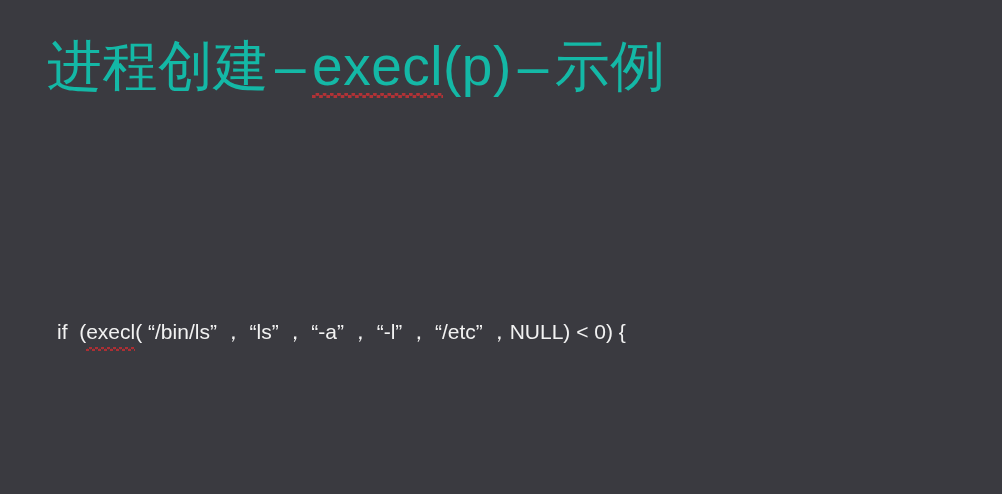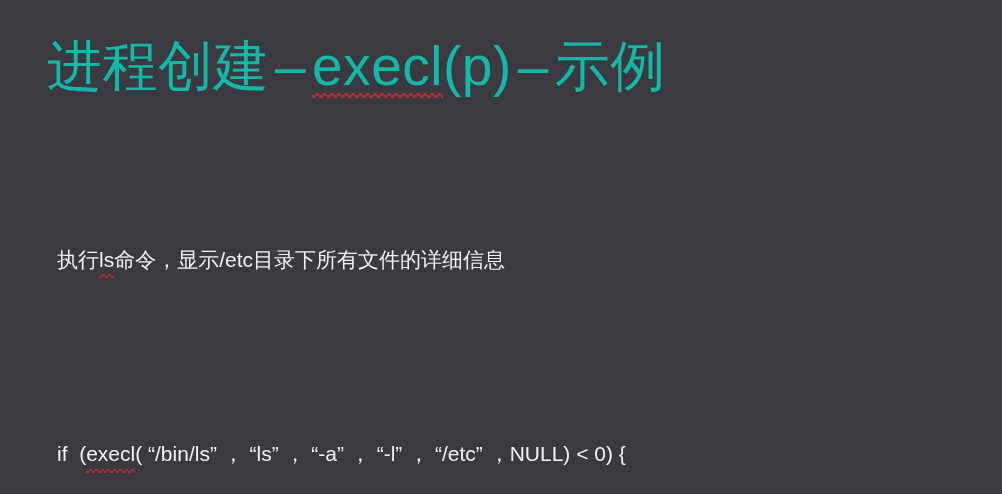--- a/index.html
+++ b/index.html
@@ -91,21 +91,20 @@
 <body>
 
 <div class="slide">
 
   <div class="slide-title">
     <span class="seg">进程创建</span><span class="dash">–</span><span class="sq">execl</span><span class="seg">(p)</span><span class="dash">–</span><span class="seg">示例</span>
   </div>
 
   <div class="body-block">
 
-    <div class="desc-line"><span>执行</span><span class="sq">ls</span><span>命令，显示/etc目录下所有文件的详细信息</span></div>
 
     
     <div class="code-line"><span>if  (</span><span class="sq">execl</span><span>( “/bin/ls” ， “ls” ， “-a” ， “-l” ， “/etc” ，NULL) &lt; 0) {</span></div>
 
     
 
     
 
     
 

